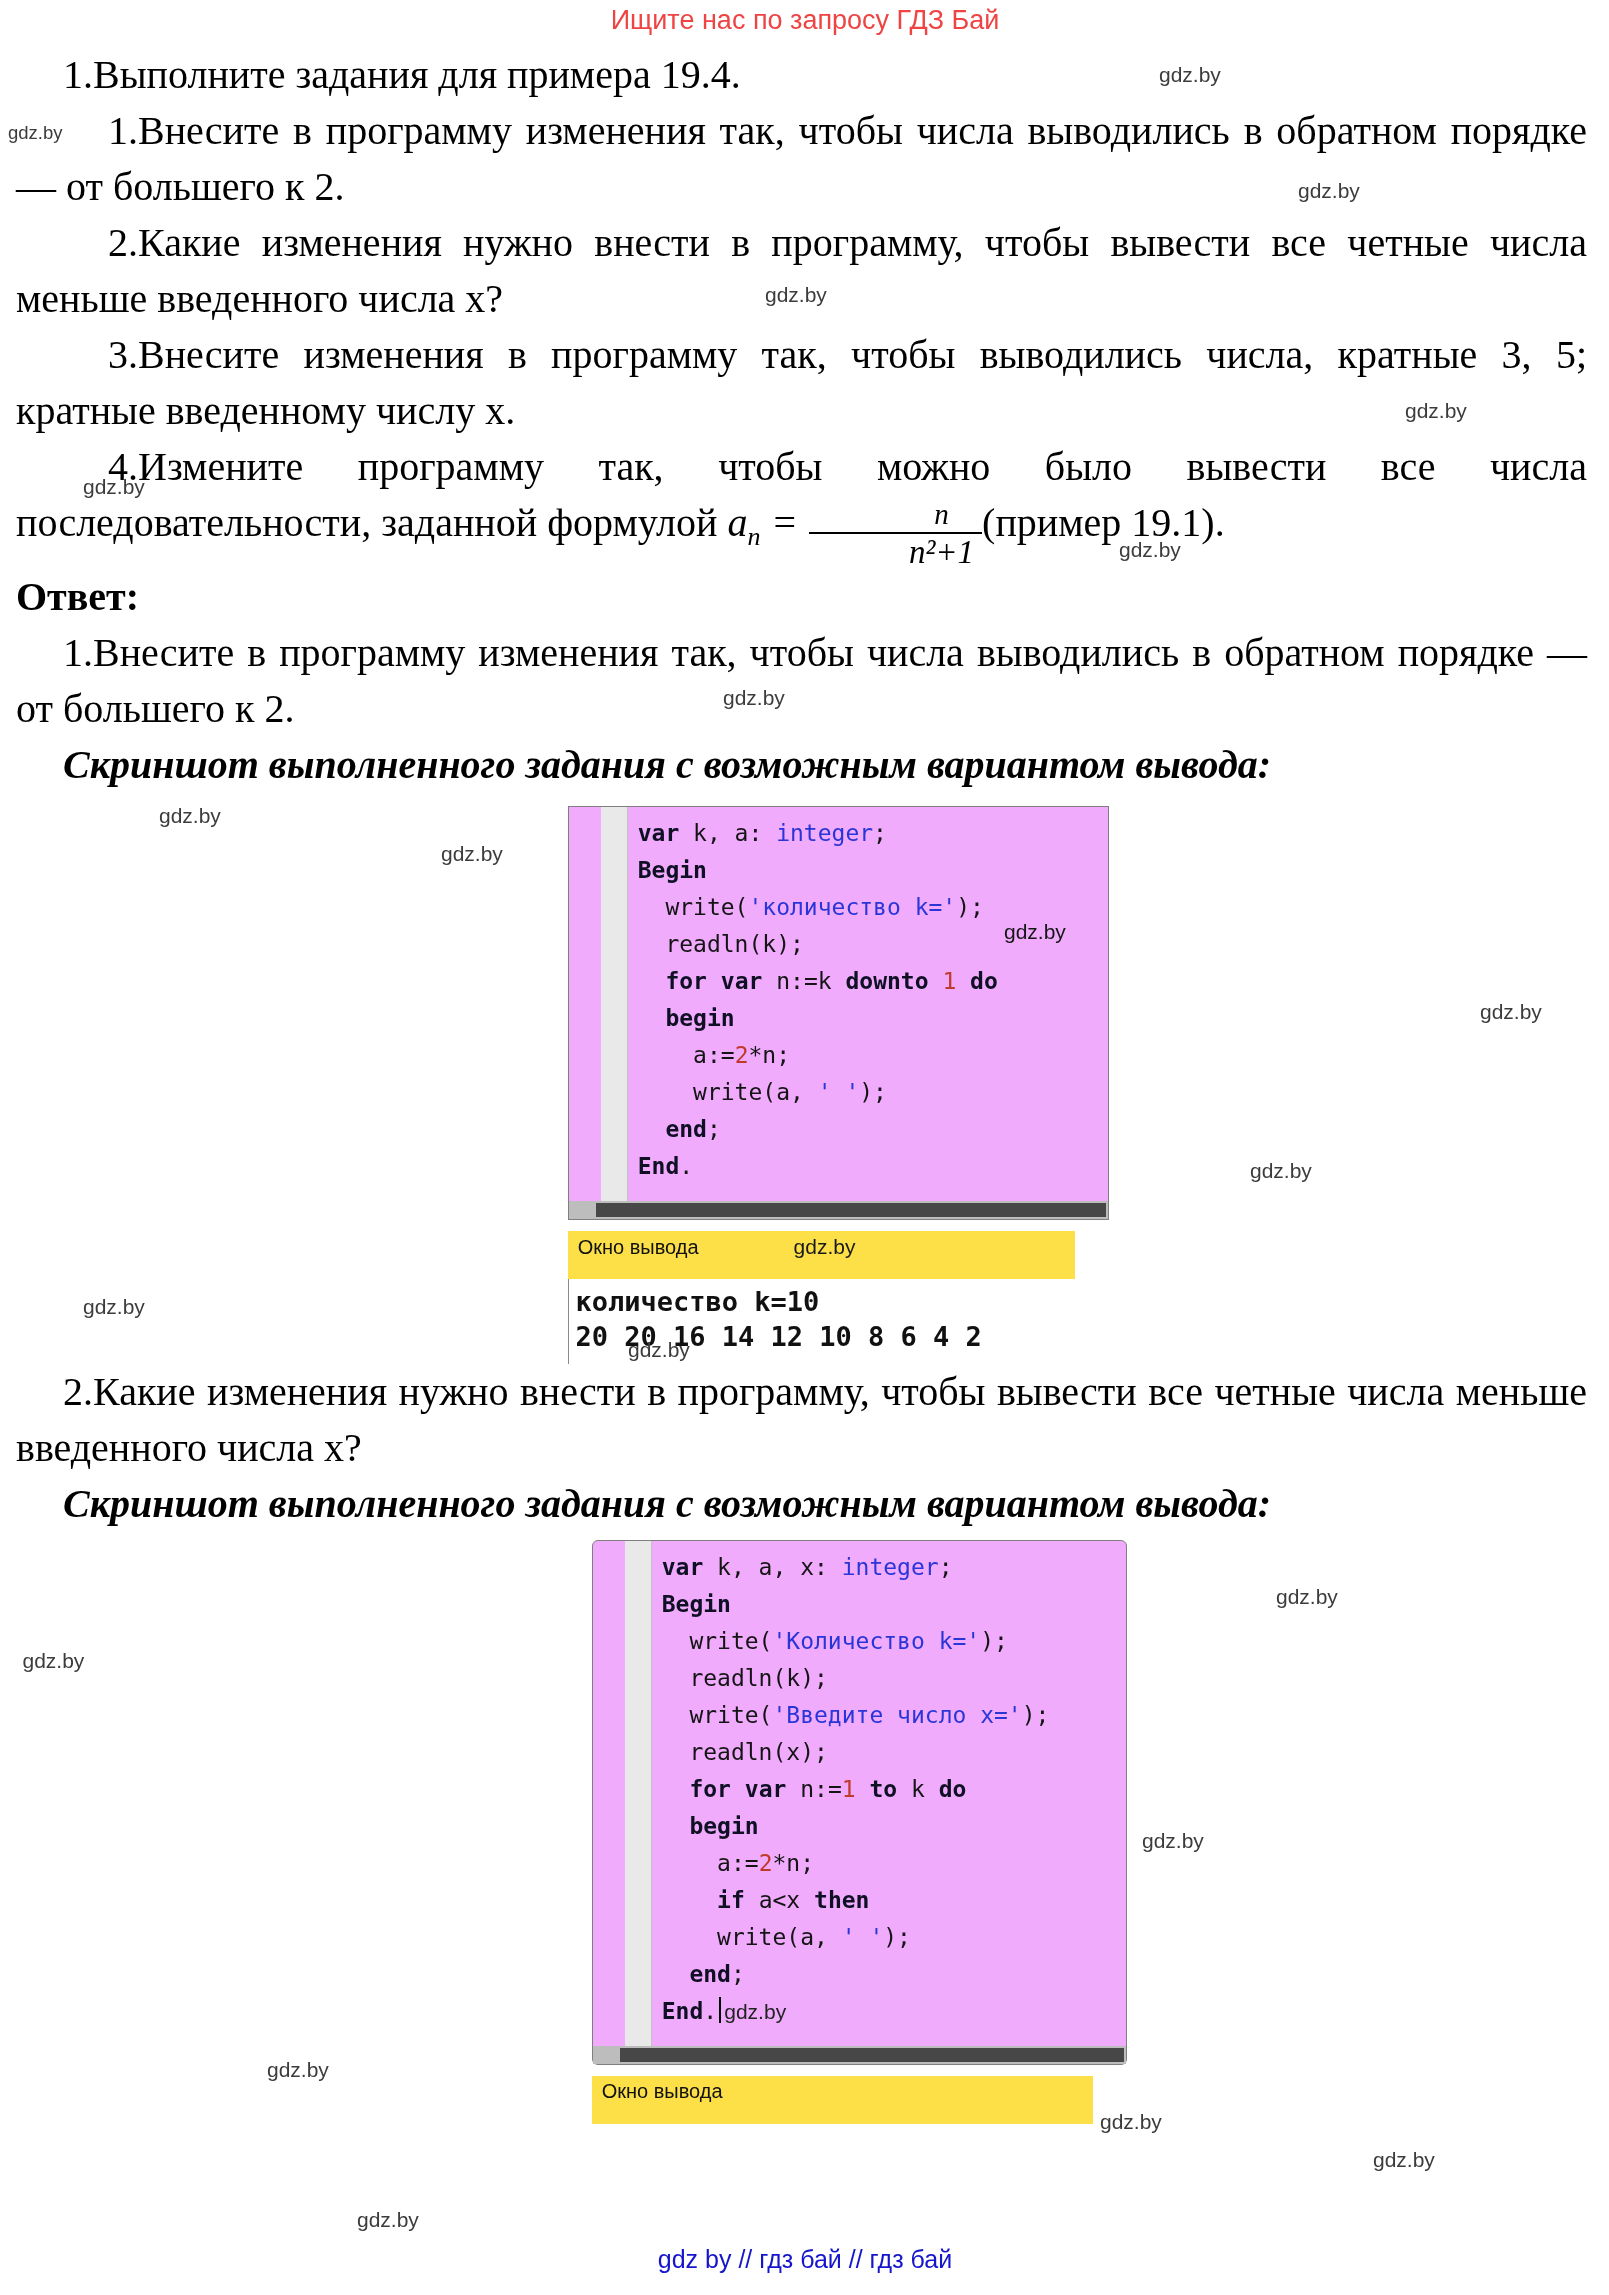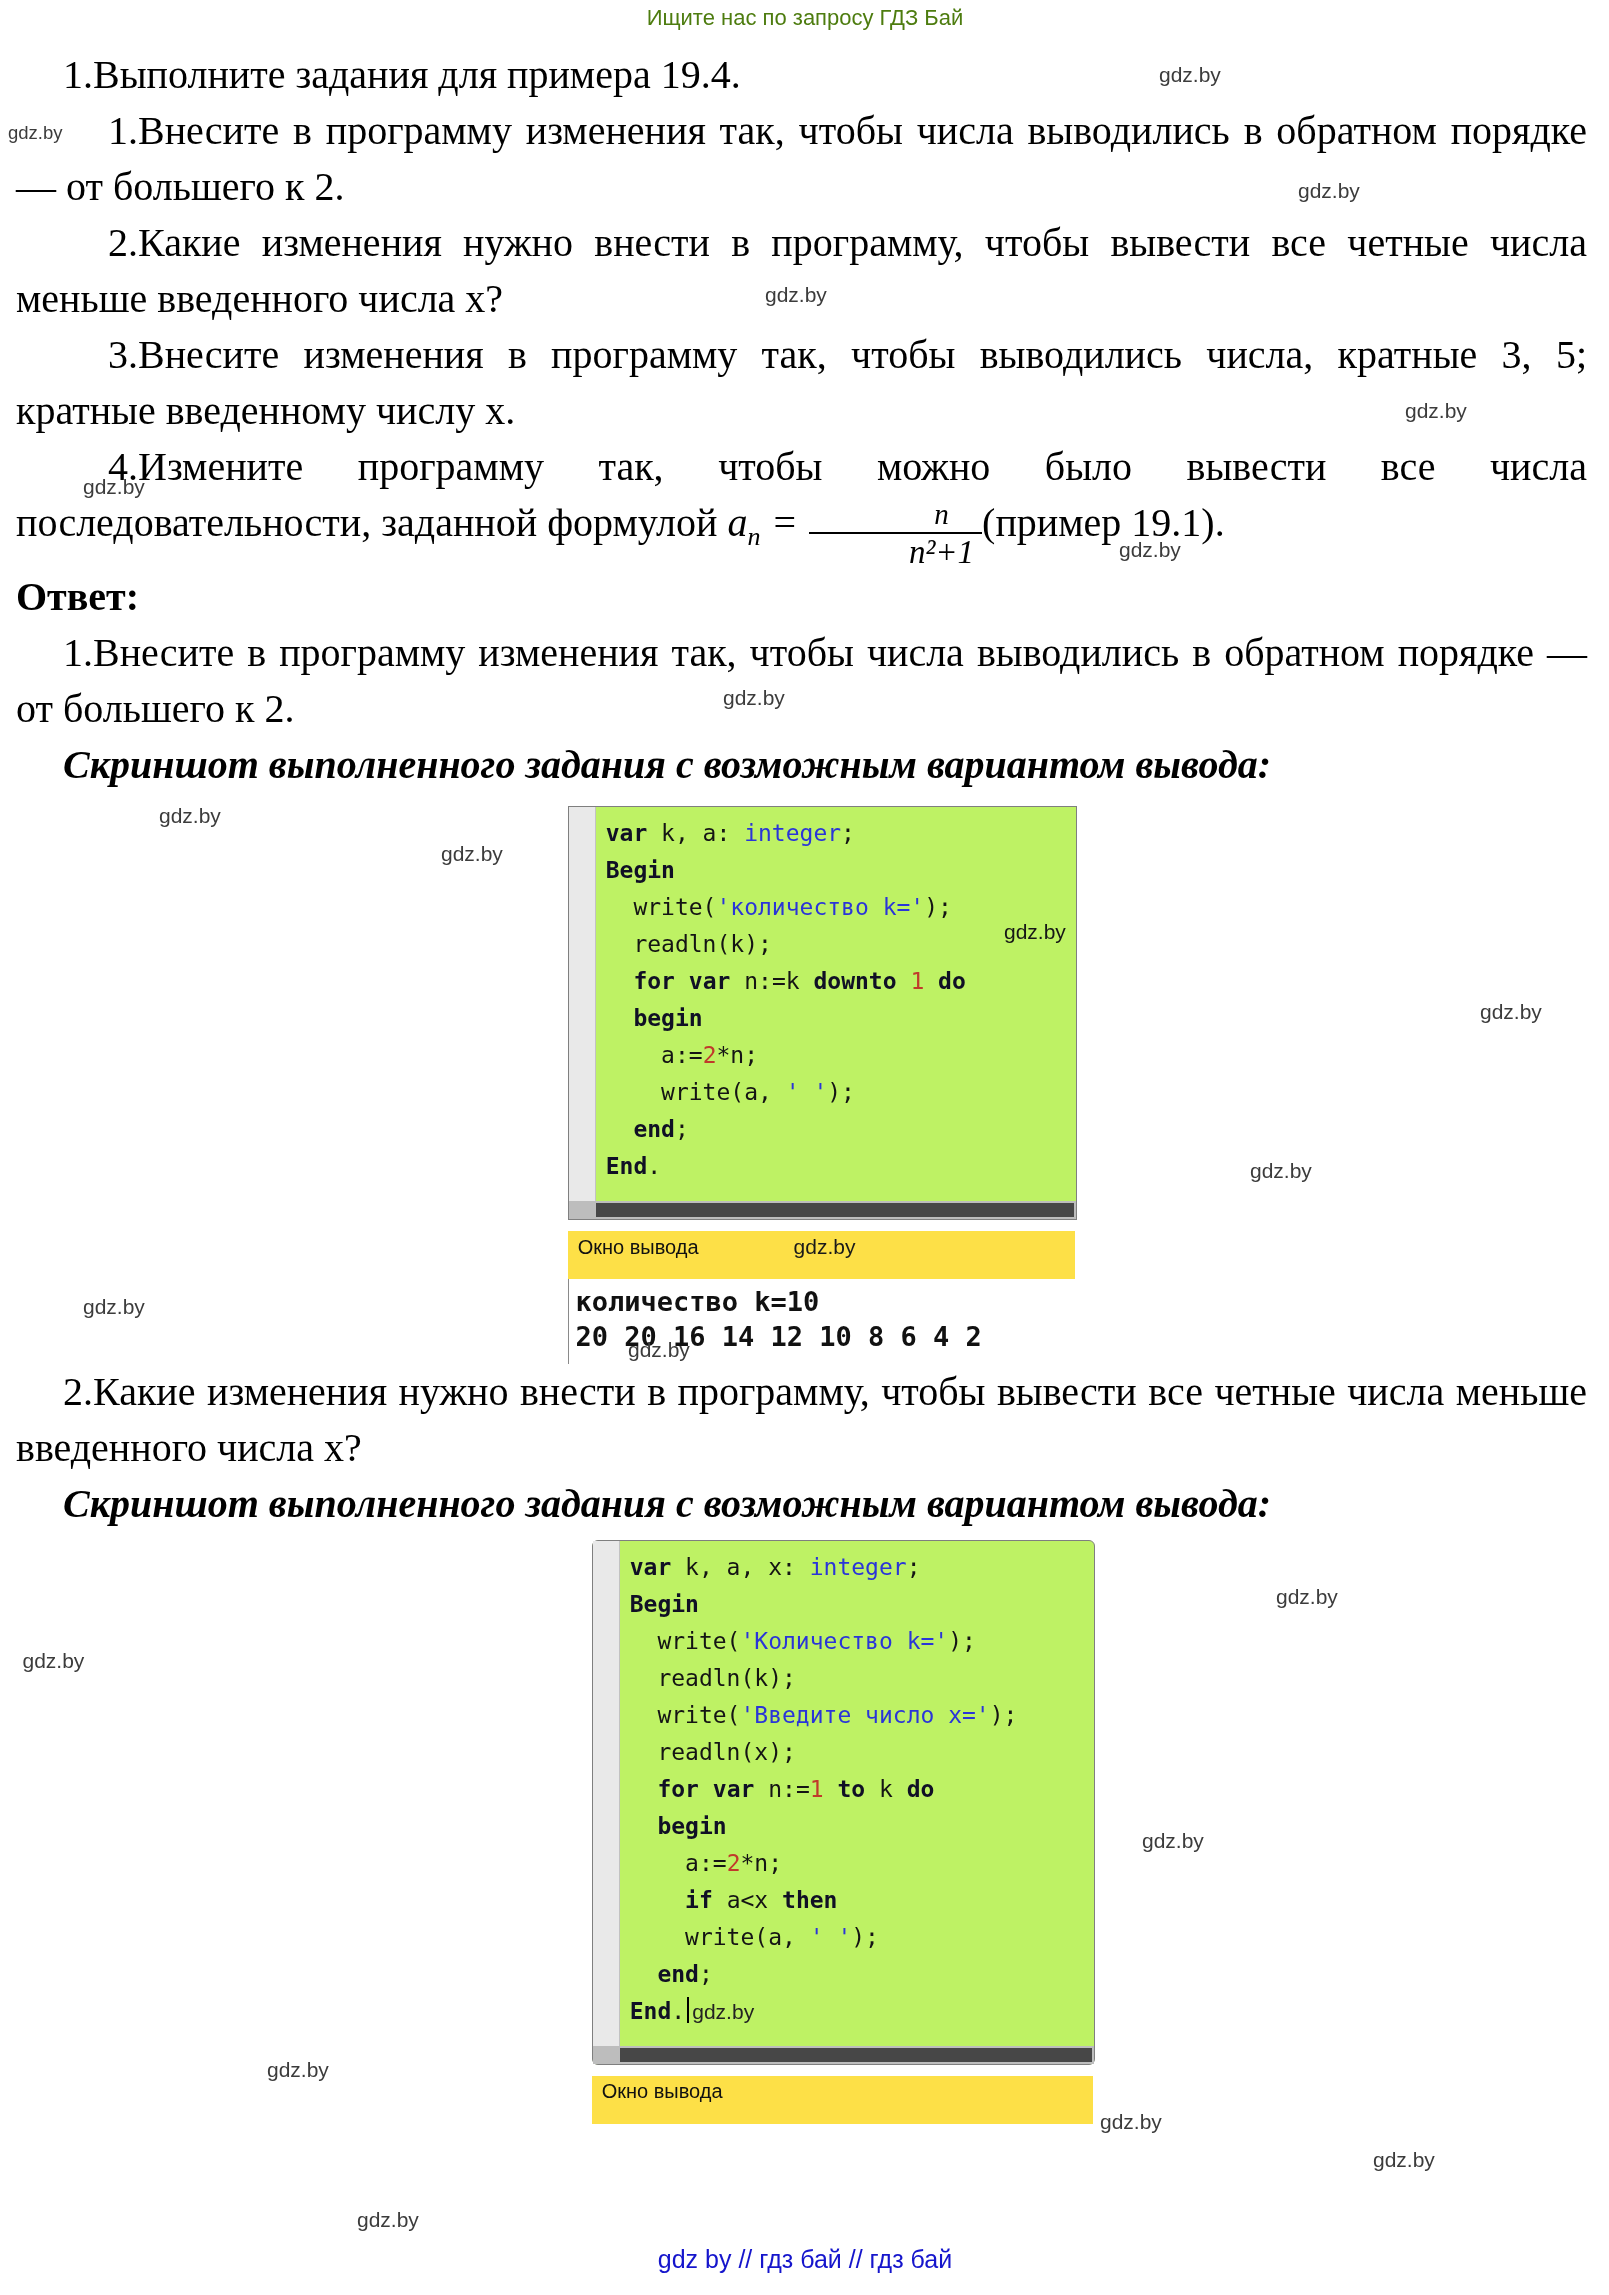--- a/index.html
+++ b/index.html
@@ -5,21 +5,21 @@
   html, body { margin:0; padding:0; }
   body { background:#ffffff; }
   #page {
     position:relative; width:1610px; height:2295px;
     background:#ffffff; overflow:hidden;
     font-family:"Liberation Serif", serif; color:#000;
   }
   .promo {
     position:absolute; top:4.8px; left:0; width:100%;
     text-align:center; font-family:"Liberation Sans", sans-serif;
-    font-size:22px; color:#4d7c0f;
+    font-size:27px; color:#ef4444;
   }
   .content { position:absolute; top:47px; left:16px; width:1571px; }
   p.body { font-size:40px; line-height:56px; text-align:justify; margin:0; }
   p.t-ind { text-indent:92px; }
   p.s-ind { text-indent:47px; }
   p.bold { font-weight:bold; }
   p.caption { font-weight:bold; font-style:italic; }
   .mt-big { margin-top:69px; }
 
   
@@ -27,21 +27,21 @@
   .mvar { font-style:italic; }
   .msub { font-size:26px; font-style:italic; }
   .meq { margin:0 13px; }
   .frac { display:inline-block; vertical-align:-27px; text-align:center; line-height:1; }
   .frac .num { display:block; font-size:29px; font-style:italic; padding:0 8px 2.4px; }
   .frac .den { display:block; font-size:33px; font-style:italic; border-top:2.4px solid #000; padding:2.4px 8px 0; }
 
   
   .ide {
     width:507px; margin-left:552px; margin-top:13px;
-    border:1.6px solid #7f7f7f; background:#bef264; position:relative;
+    border:1.6px solid #7f7f7f; background:#f0abfc; position:relative;padding-left:32px;
   }
   .ide-body { display:flex; }
   .gutter { flex:0 0 26px; background:#e9e9e9; border-right:0.8px solid #c2c2c2; }
   .codepane {
     flex:1; padding:8px 3.2px 34px 9.7px;
     font-family:"DejaVu Sans Mono", monospace; font-size:23px; line-height:37px;
     color:#141414;
   }
   .cl { white-space:pre; }
   .tk-kw   { font-weight:bold; color:#101025; }

